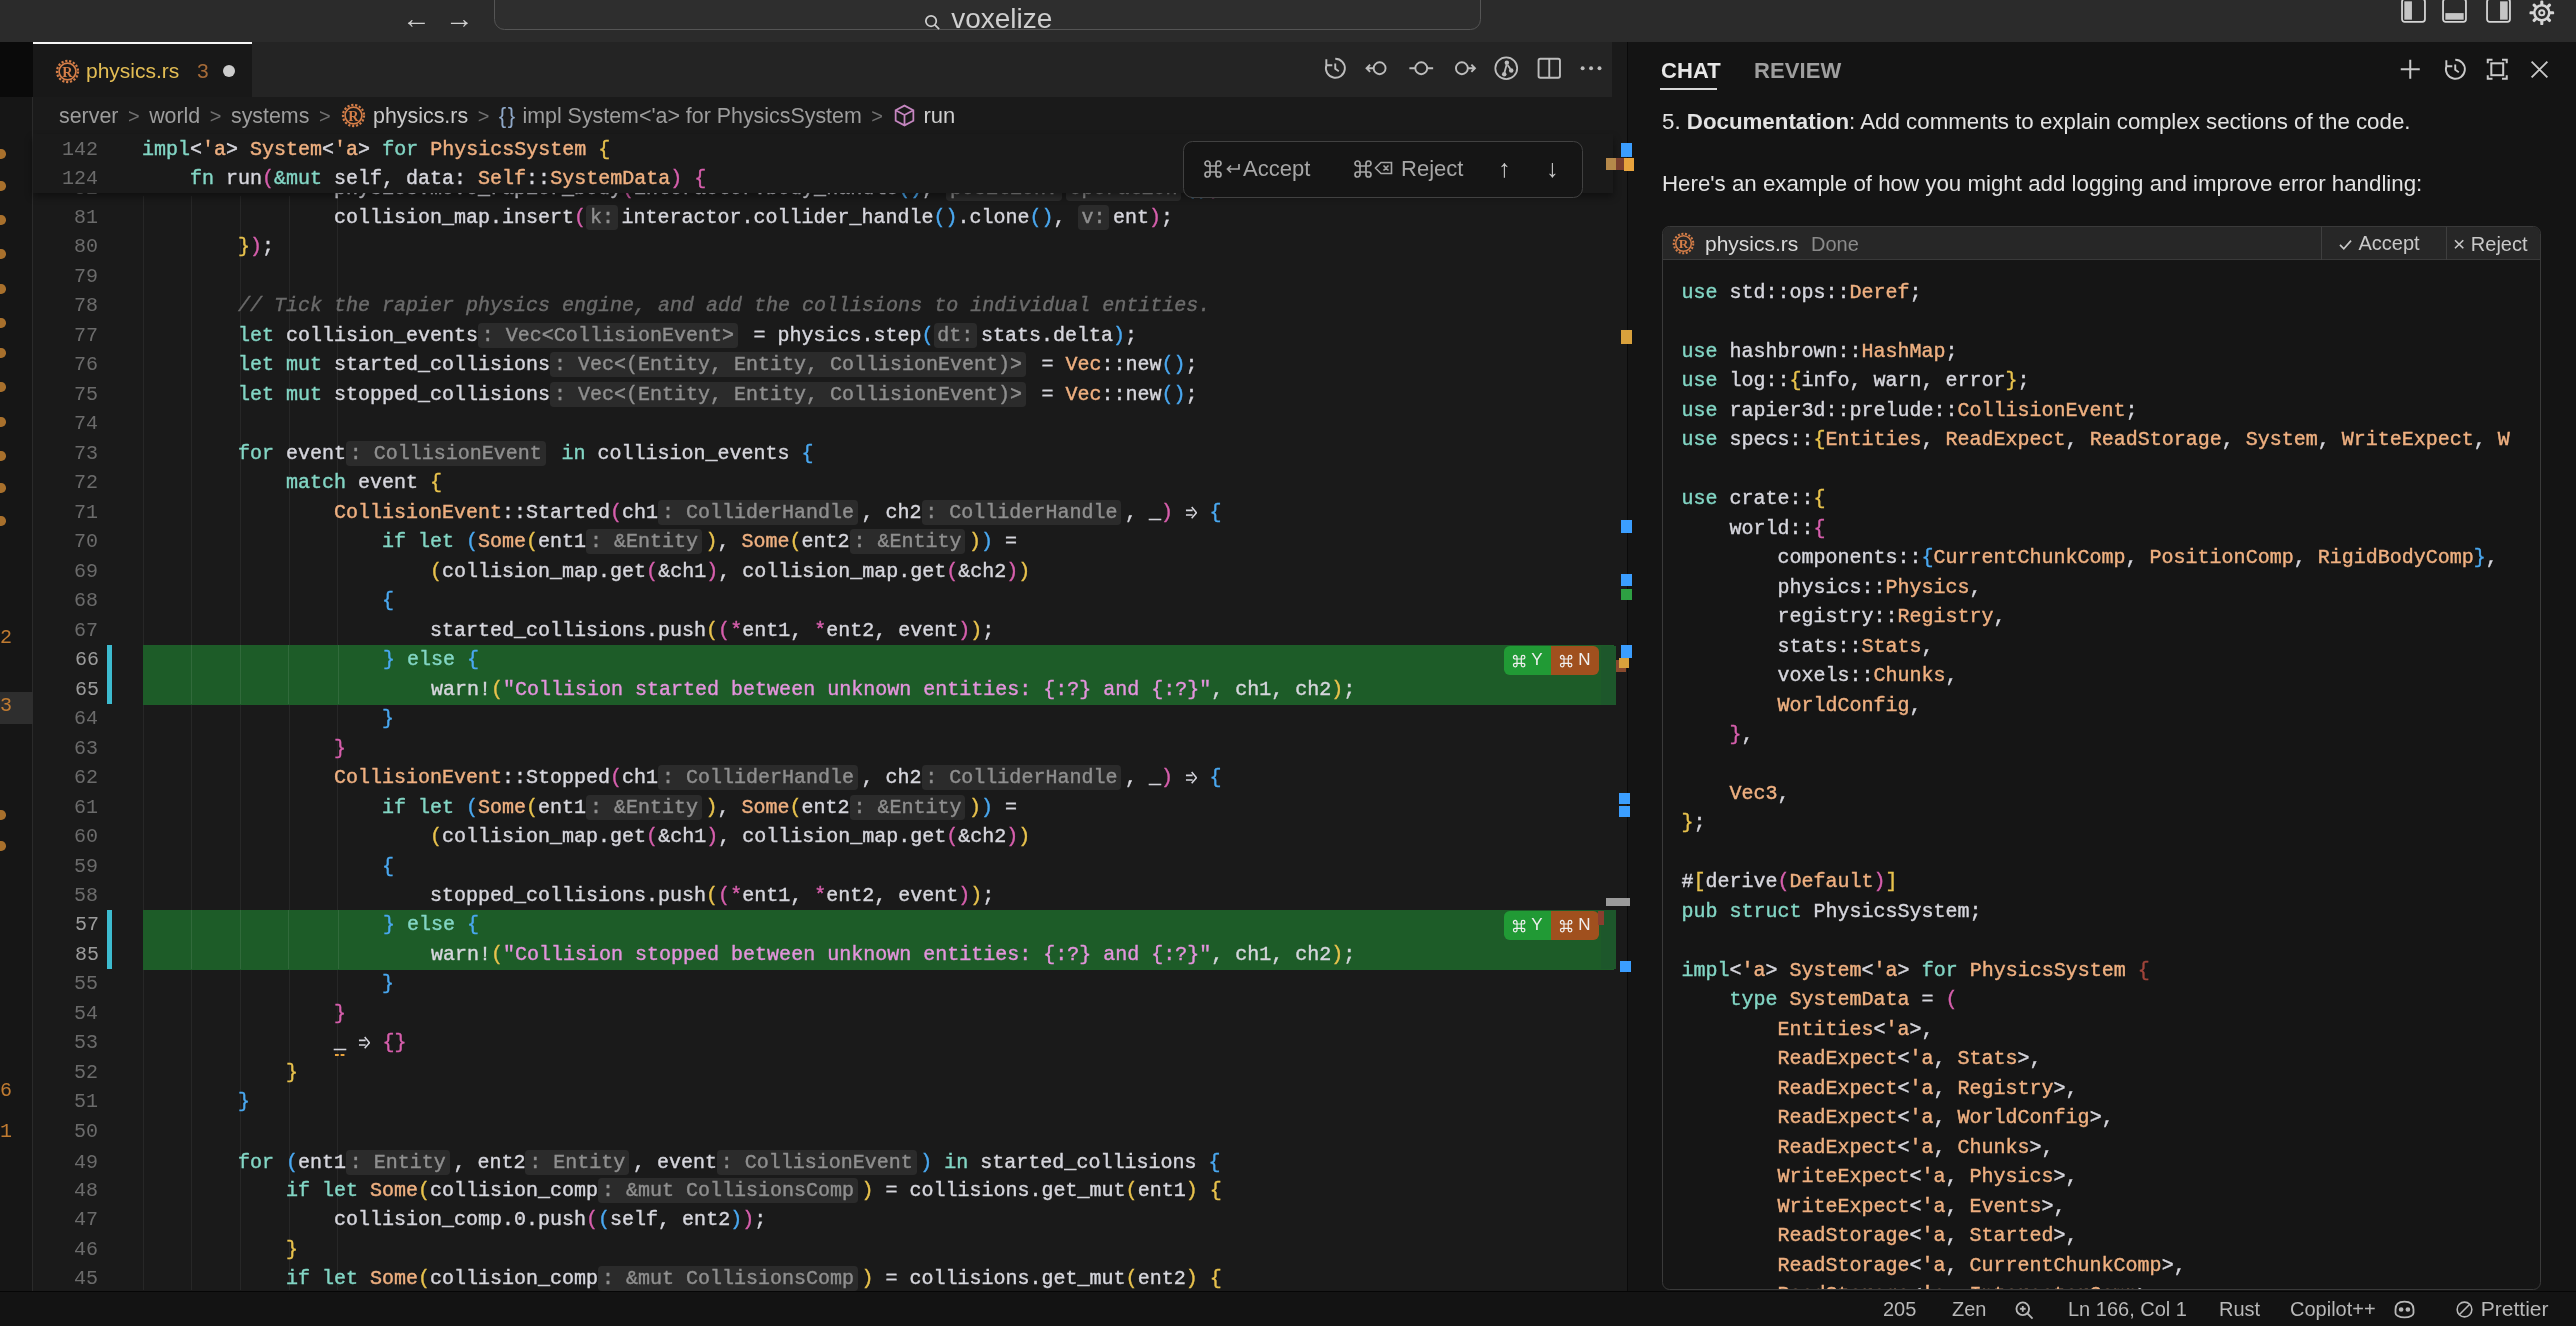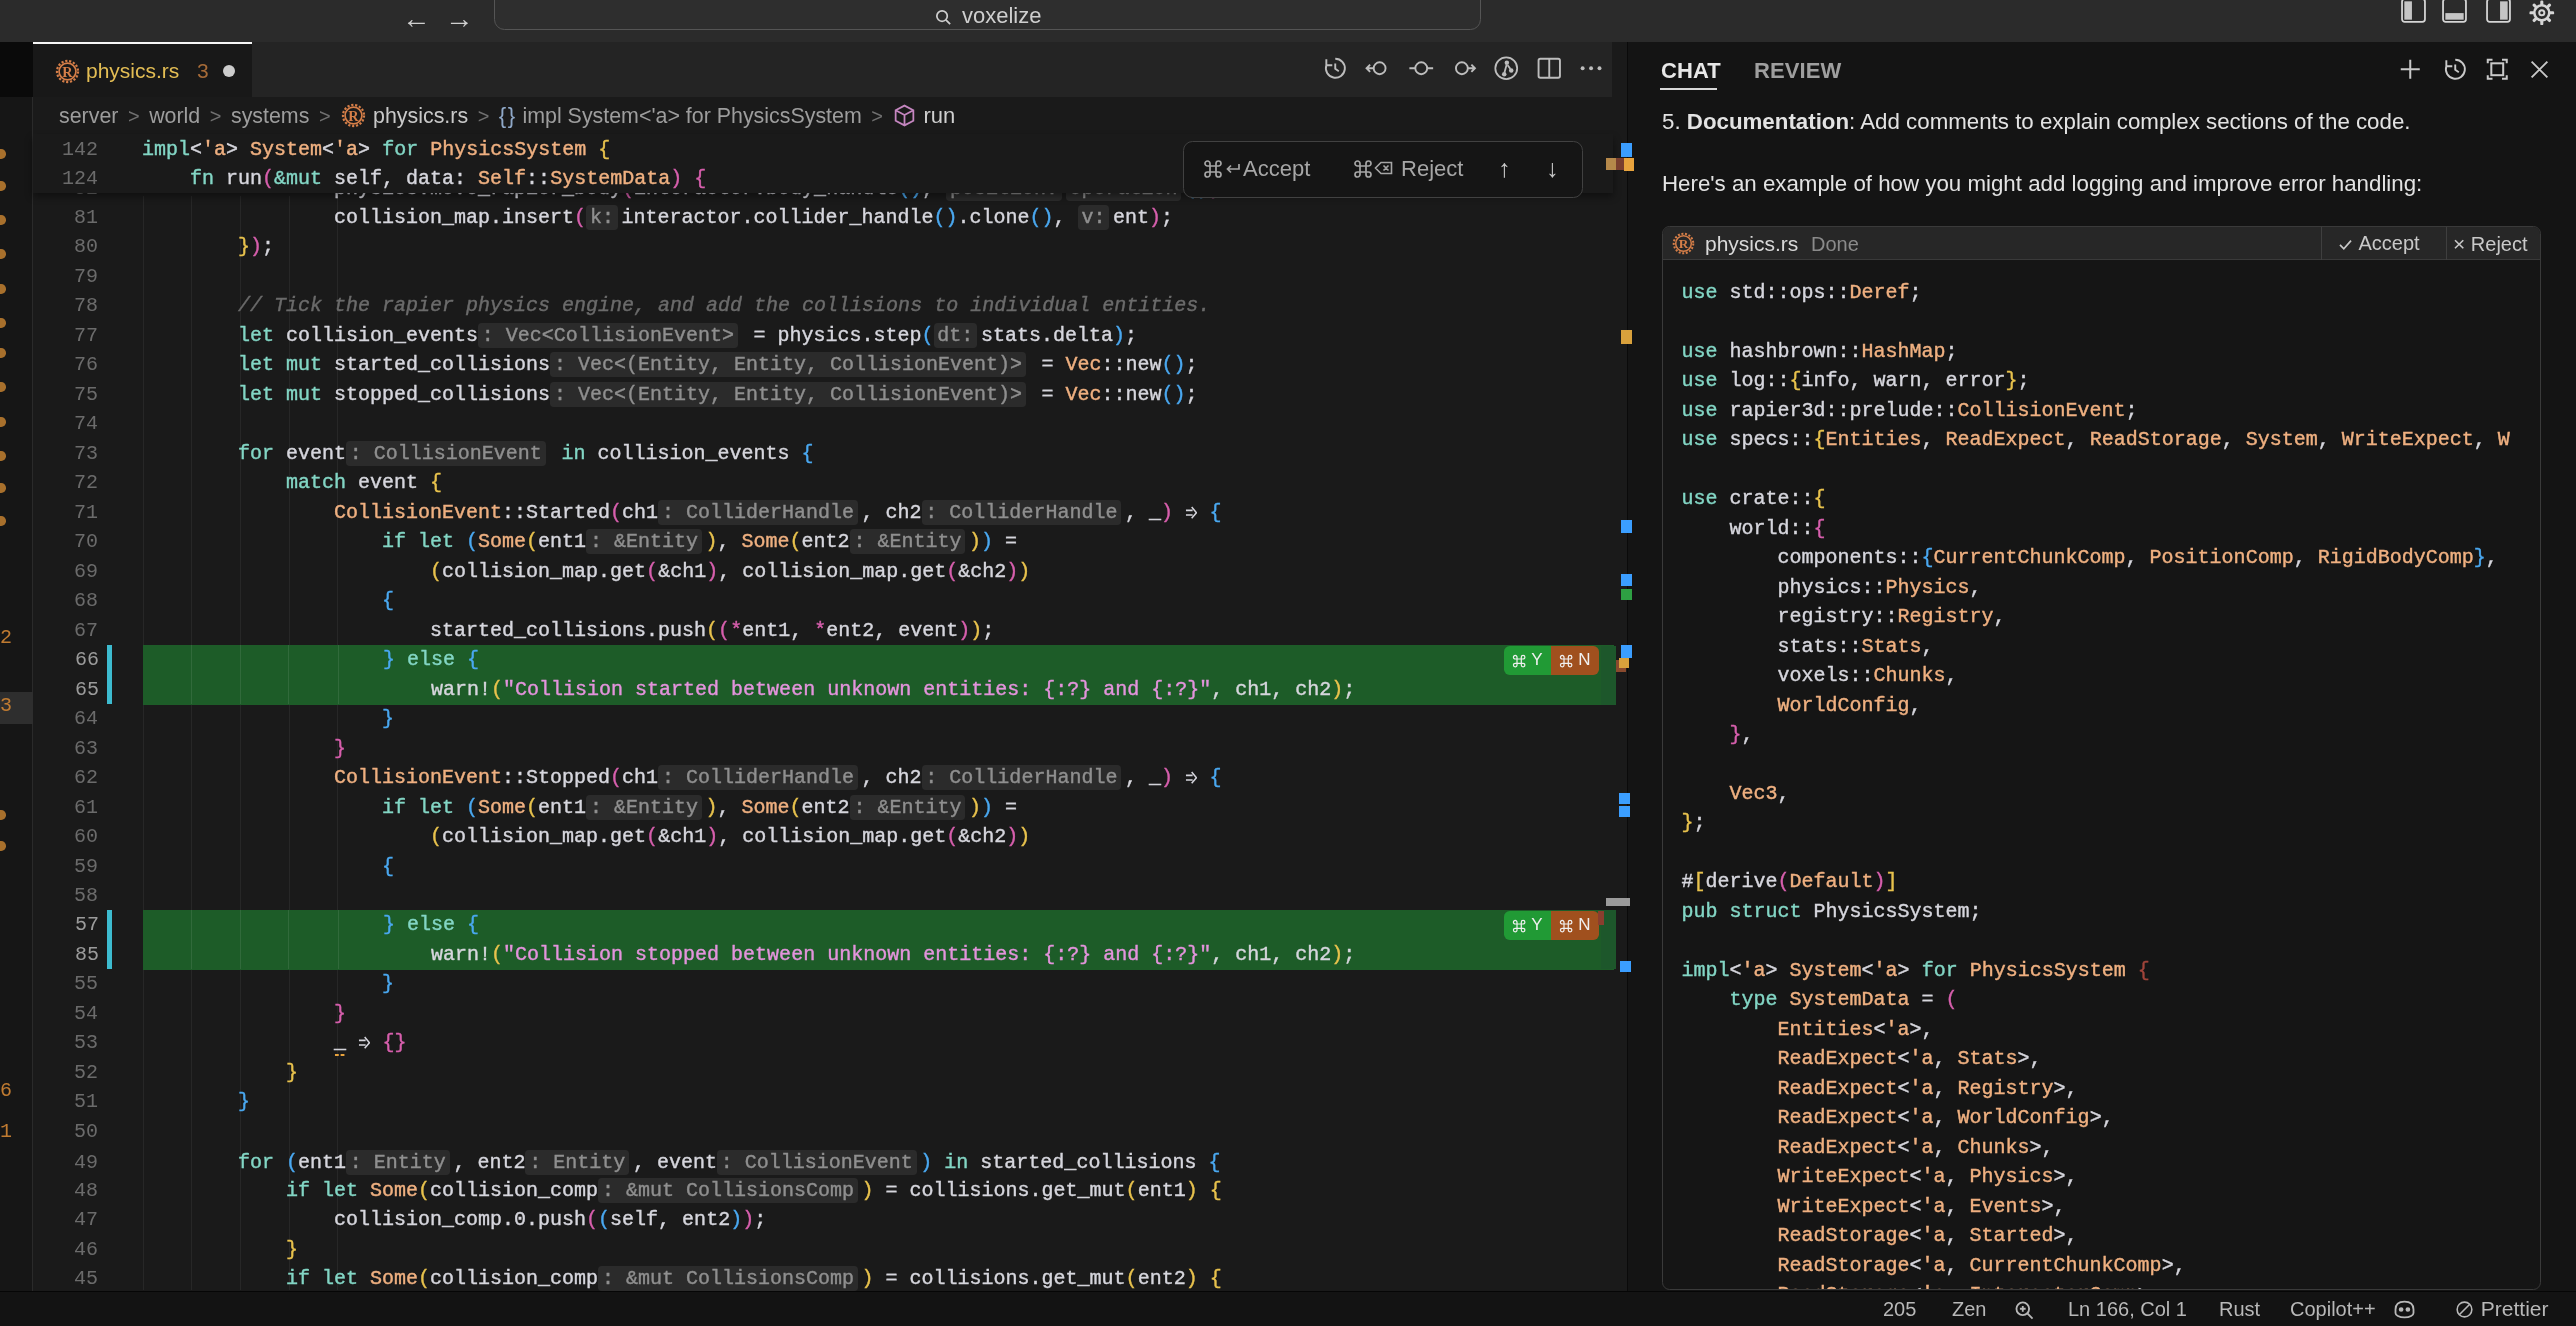--- a/index.html
+++ b/index.html
@@ -6,21 +6,21 @@
 .mono, .code, .ln, .chrow, .sdig { font-family:"Liberation Mono", monospace; font-size:20px; letter-spacing:0px; }
 .code i, .chrow i, .code, .chrow { -webkit-text-stroke:0.4px currentColor; }
 i { font-style:normal; }
 .k { color:#83d6c5; } .t { color:#efb080; } .w { color:#d6d6dd; }
 .g { color:#e8c24d; } .p { color:#d75fad; } .b { color:#4aa8f0; }
 .s { color:#e394dc; } .c { color:#6b6b6b; font-style:italic; } .r { color:#a0443a; }
 .inl { color:#8f8f8f; background:#2b2b2b; border-radius:3.8px; padding:1px 3.8px; margin:0 3.8px 0 0; }
 .titlebar { position:absolute; left:0; top:0; width:2576px; height:42px; background:#2b2b2b; }
 .navarr { position:absolute; top:1.9px; color:#cfcfcf; font-size:28.5px; }
 .searchbox { position:absolute; left:494px; top:-15px; width:987px; height:45px; border:1.4px solid #555555; border-radius:10.5px; background:#2e2e2e; }
-.searchtxt { position:absolute; left:0; right:0; top:17px; text-align:center; color:#cfcfcf; font-size:22px; }
+.searchtxt { position:absolute; left:0; right:0; top:17px; text-align:center; color:#cfcfcf; font-size:28px; }
 .winicon { position:absolute; top:-1.9px; }
 .leftstrip { position:absolute; left:0; top:42px; width:33px; height:1249px; background:#161616; border-right:1px solid #2a2a2a; }
 .leftstrip .black { position:absolute; left:0; top:0; width:33px; height:55px; background:#0a0a0a; }
 .dot { position:absolute; left:-3.8px; width:9.5px; height:9.5px; border-radius:50%; background:#a8702c; }
 .sdig { position:absolute; left:0px; color:#c07b31; }
 .shl { position:absolute; left:0; width:33px; height:32px; background:#2e2e2e; }
 .tabbar { position:absolute; left:33px; top:42px; width:1579px; height:55px; background:#242424; }
 .tab { position:absolute; left:0; top:0; width:219px; height:55px; background:#181818; border-top:2.4px solid #f6f6f6; }
 .tabname { position:absolute; left:53px; top:15px; color:#e3bd54; font-size:21px; }
 .tabnum { position:absolute; left:164px; top:15px; color:#a66b38; font-size:21px; }
@@ -217,21 +217,21 @@
 <div class="crow grow" style="top:645px"><span class="ln">66</span><span class="code"><i class="b">                    }</i><i class="k"> else </i><i class="b">{</i></span></div>
 <div class="crow grow" style="top:675px"><span class="ln">65</span><span class="code"><i class="w">                        warn!</i><i class="g">(</i><i class="s">"Collision started between unknown entities: {:?} and {:?}"</i><i class="w">, ch1, ch2</i><i class="g">)</i><i class="w">;</i></span></div>
 <div class="crow" style="top:704px"><span class="ln">64</span><span class="code"><i class="b">                    }</i></span></div>
 <div class="crow" style="top:734px"><span class="ln">63</span><span class="code"><i class="p">                }</i></span></div>
 <div class="crow" style="top:763px"><span class="ln">62</span><span class="code"><i class="t">                CollisionEvent</i><i class="w">::Stopped</i><i class="p">(</i><i class="w">ch1</i><i class="inl">: ColliderHandle</i><i class="w">, ch2</i><i class="inl">: ColliderHandle</i><i class="w">, _</i><i class="p">)</i><i class="w"> </i><svg class="dar" width="12.4" height="13.3" viewBox="0 0 13 14">
         <path d="M1 4.6 H8 M1 9.4 H8 M7 1 L12 7 L7 13" stroke="#d6d6dd" stroke-width="1.6" fill="none"></path>
       </svg><i class="w"> </i><i class="b">{</i></span></div>
 <div class="crow" style="top:793px"><span class="ln">61</span><span class="code"><i class="k">                    if let </i><i class="b">(</i><i class="t">Some</i><i class="g">(</i><i class="w">ent1</i><i class="inl">: &amp;Entity</i><i class="g">)</i><i class="w">, </i><i class="t">Some</i><i class="g">(</i><i class="w">ent2</i><i class="inl">: &amp;Entity</i><i class="g">)</i><i class="b">)</i><i class="w"> =</i></span></div>
 <div class="crow" style="top:822px"><span class="ln">60</span><span class="code"><i class="g">                        (</i><i class="w">collision_map.get</i><i class="p">(</i><i class="w">&amp;ch1</i><i class="p">)</i><i class="w">, collision_map.get</i><i class="p">(</i><i class="w">&amp;ch2</i><i class="p">)</i><i class="g">)</i></span></div>
 <div class="crow" style="top:852px"><span class="ln">59</span><span class="code"><i class="b">                    {</i></span></div>
-<div class="crow" style="top:881px"><span class="ln">58</span></div>
+<div class="crow" style="top:881px"><span class="ln">58</span><span class="code"><i class="w">                        stopped_collisions.push</i><i class="g">(</i><i class="p">(</i><i class="p">*</i><i class="w">ent1, </i><i class="p">*</i><i class="w">ent2, event</i><i class="p">)</i><i class="g">)</i><i class="w">;</i></span></div>
 <div class="crow grow" style="top:910px"><span class="ln">57</span><span class="code"><i class="b">                    }</i><i class="k"> else </i><i class="b">{</i></span></div>
 <div class="crow grow" style="top:940px"><span class="ln">85</span><span class="code"><i class="w">                        warn!</i><i class="g">(</i><i class="s">"Collision stopped between unknown entities: {:?} and {:?}"</i><i class="w">, ch1, ch2</i><i class="g">)</i><i class="w">;</i></span></div>
 <div class="crow" style="top:969px"><span class="ln">55</span><span class="code"><i class="b">                    }</i></span></div>
 <div class="crow" style="top:999px"><span class="ln">54</span><span class="code"><i class="p">                }</i></span></div>
 <div class="crow" style="top:1028px"><span class="ln">53</span><span class="code"><i class="w">                </i><i class="w sqg">_</i><i class="w"> </i><svg class="dar" width="12.4" height="13.3" viewBox="0 0 13 14">
         <path d="M1 4.6 H8 M1 9.4 H8 M7 1 L12 7 L7 13" stroke="#d6d6dd" stroke-width="1.6" fill="none"></path>
       </svg><i class="w"> </i><i class="p">{}</i></span></div>
 <div class="crow" style="top:1058px"><span class="ln">52</span><span class="code"><i class="g">            }</i></span></div>
 <div class="crow" style="top:1087px"><span class="ln">51</span><span class="code"><i class="b">        }</i></span></div>
 <div class="crow" style="top:1117px"><span class="ln">50</span><span class="code"></span></div>

